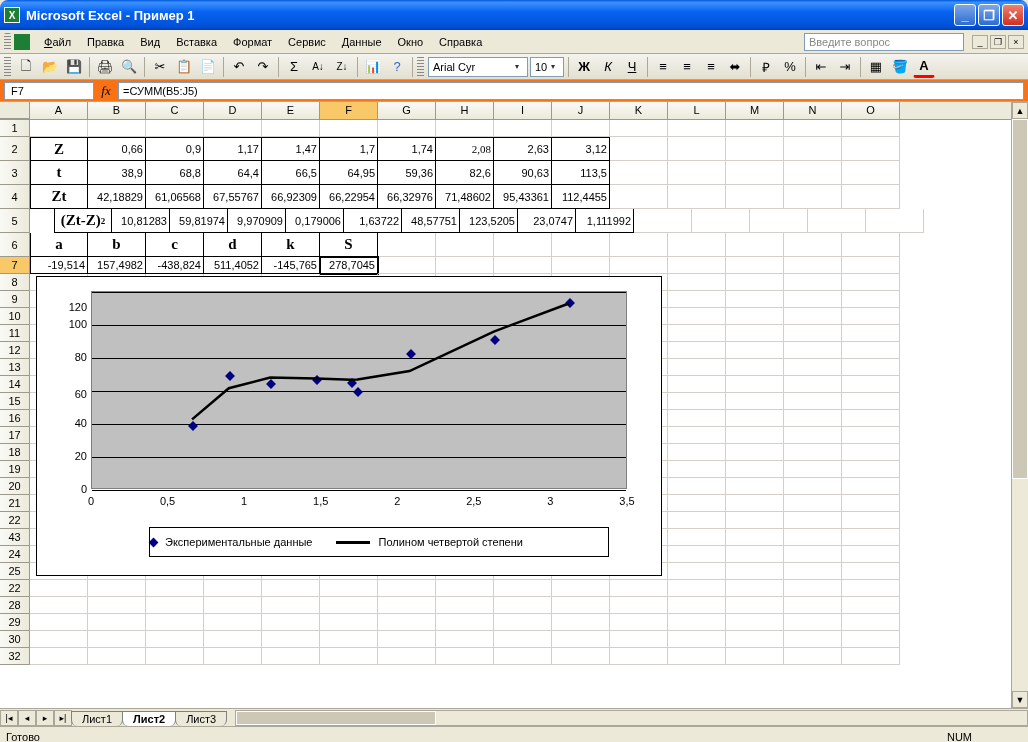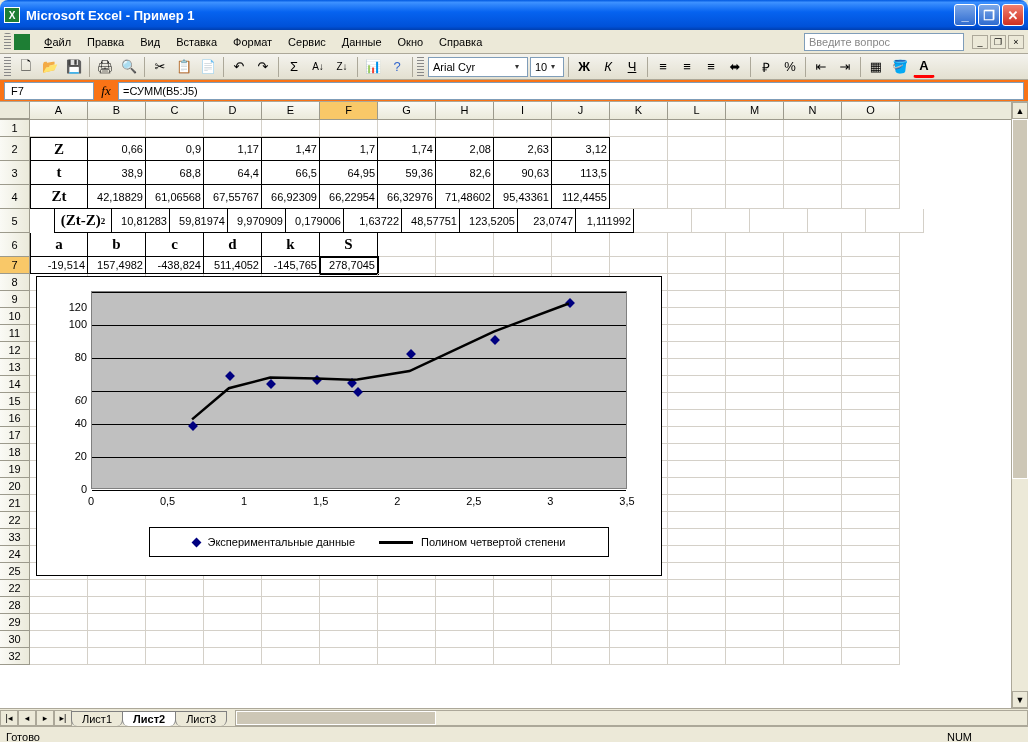--- a/index.html
+++ b/index.html
@@ -54,21 +54,21 @@
 .cell.active { outline: 2px solid #000; outline-offset: -1px; }
 
 
 .chart { position: absolute; left: 36px; top: 174px; width: 626px; height: 300px; background: #fff; border: 1px solid #000; }
 .plot { position: absolute; left: 54px; top: 14px; width: 536px; height: 198px; background: #c0c0c0; border: 1px solid #808080; }
 .grid-line { position: absolute; left: 0; right: 0; height: 1px; background: #000; }
 .ytick { position: absolute; left: 28px; width: 22px; text-align: right; font-size: 11px; transform: translateY(-50%); }
 .xtick { position: absolute; top: 218px; font-size: 11px; transform: translateX(-50%); }
 .scatter-pt { position: absolute; width: 7px; height: 7px; background: #000080; transform: translate(-50%, -50%) rotate(45deg); }
 .polyline { position: absolute; left: 0; top: 0; }
-.legend { position: absolute; left: 112px; top: 250px; width: 460px; height: 30px; border: 1px solid #000; display: flex; align-items: center; justify-content: center; gap: 24px; font-size: 11px; }
+.legend { position: absolute; left: 112px; top: 250px; width: 460px; height: 30px; border: 1px solid #000; display: flex; align-items: center; justify-content: flex-start; gap: 24px; font-size: 11px; }
 .legend-item { display: flex; align-items: center; gap: 8px; }
 .legend-mark { width: 7px; height: 7px; background: #000080; transform: rotate(45deg); }
 .legend-line { width: 34px; height: 3px; background: #000; }
 
 
 .tabbar { height: 18px; background: #ece9d8; display: flex; align-items: center; border-top: 1px solid #aca899; }
 .tabnav { display: flex; }
 .tabnav .nb { width: 18px; height: 16px; border: 1px solid #aca899; background: #ece9d8; font-size: 9px; display: flex; align-items: center; justify-content: center; }
 .sheet-tab { padding: 1px 10px; background: #ece9d8; border: 1px solid #808080; border-bottom: none; border-radius: 0 0 6px 6px; margin-left: -1px; font-size: 11px; transform: translateY(1px); }
 .sheet-tab.active { background: #fff; font-weight: bold; }
@@ -225,21 +225,21 @@
       </div>
       <div class="row tall">
         <div class="rh">2</div>
         <div class="cell bold" style="border-width: 1px; border-style: solid; border-color: rgb(0, 0, 0);">Z</div>
         <div class="cell" style="border-right: 1px solid rgb(0, 0, 0); border-bottom: 1px solid rgb(0, 0, 0); border-top: 1px solid rgb(0, 0, 0);">0,66</div>
         <div class="cell" style="border-right: 1px solid rgb(0, 0, 0); border-bottom: 1px solid rgb(0, 0, 0); border-top: 1px solid rgb(0, 0, 0);">0,9</div>
         <div class="cell" style="border-right: 1px solid rgb(0, 0, 0); border-bottom: 1px solid rgb(0, 0, 0); border-top: 1px solid rgb(0, 0, 0);">1,17</div>
         <div class="cell" style="border-right: 1px solid rgb(0, 0, 0); border-bottom: 1px solid rgb(0, 0, 0); border-top: 1px solid rgb(0, 0, 0);">1,47</div>
         <div class="cell" style="border-right: 1px solid rgb(0, 0, 0); border-bottom: 1px solid rgb(0, 0, 0); border-top: 1px solid rgb(0, 0, 0);">1,7</div>
         <div class="cell" style="border-right: 1px solid rgb(0, 0, 0); border-bottom: 1px solid rgb(0, 0, 0); border-top: 1px solid rgb(0, 0, 0);">1,74</div>
-        <div class="cell" style="border-right: 1px solid rgb(0, 0, 0); border-bottom: 1px solid rgb(0, 0, 0); border-top: 1px solid rgb(0, 0, 0);">2,08</div>
+        <div class="cell" style="border-right: 1px solid rgb(0, 0, 0); border-bottom: 1px solid rgb(0, 0, 0); border-top: 1px solid rgb(0, 0, 0); font-family: Liberation Serif, serif;">2,08</div>
         <div class="cell" style="border-right: 1px solid rgb(0, 0, 0); border-bottom: 1px solid rgb(0, 0, 0); border-top: 1px solid rgb(0, 0, 0); text-align: center;">2,63</div>
         <div class="cell" style="border-right: 1px solid rgb(0, 0, 0); border-bottom: 1px solid rgb(0, 0, 0); border-top: 1px solid rgb(0, 0, 0);">3,12</div>
         <div class="cell"></div>
         <div class="cell"></div>
         <div class="cell"></div>
         <div class="cell"></div>
         <div class="cell"></div>
       </div>
       <div class="row tall">
         <div class="rh">3</div>
@@ -595,21 +595,21 @@
         <div class="cell"></div>
         <div class="cell"></div>
         <div class="cell"></div>
         <div class="cell"></div>
         <div class="cell"></div>
         <div class="cell"></div>
         <div class="cell"></div>
         <div class="cell"></div>
       </div>
       <div class="row">
-        <div class="rh">33</div>
+        <div class="rh">43</div>
         <div class="cell"></div>
         <div class="cell"></div>
         <div class="cell"></div>
         <div class="cell"></div>
         <div class="cell"></div>
         <div class="cell"></div>
         <div class="cell"></div>
         <div class="cell"></div>
         <div class="cell"></div>
         <div class="cell"></div>
@@ -763,21 +763,21 @@
         <div class="scatter-pt" style="left: 260.343px; top: 90.8325px;"></div>
         <div class="scatter-pt" style="left: 266.469px; top: 100.056px;"></div>
         <div class="scatter-pt" style="left: 318.537px; top: 61.71px;"></div>
         <div class="scatter-pt" style="left: 402.766px; top: 48.4605px;"></div>
         <div class="scatter-pt" style="left: 477.806px; top: 10.725px;"></div>
       </div>
     <div id="yticks">
         <div class="ytick" style="top: 212px;">0</div>
         <div class="ytick" style="top: 179px;">20</div>
         <div class="ytick" style="top: 146px;">40</div>
-        <div class="ytick" style="top: 123px; font-style: italic;">60</div>
+        <div class="ytick" style="top: 117px;">60</div>
         <div class="ytick" style="top: 80px;">80</div>
         <div class="ytick" style="top: 47px;">100</div>
         <div class="ytick" style="top: 30px;">120</div>
       </div>
     <div id="xticks">
         <div class="xtick" style="left: 54px;">0</div>
         <div class="xtick" style="left: 130.571px;">0,5</div>
         <div class="xtick" style="left: 207.143px;">1</div>
         <div class="xtick" style="left: 283.714px;">1,5</div>
         <div class="xtick" style="left: 360.286px;">2</div>

